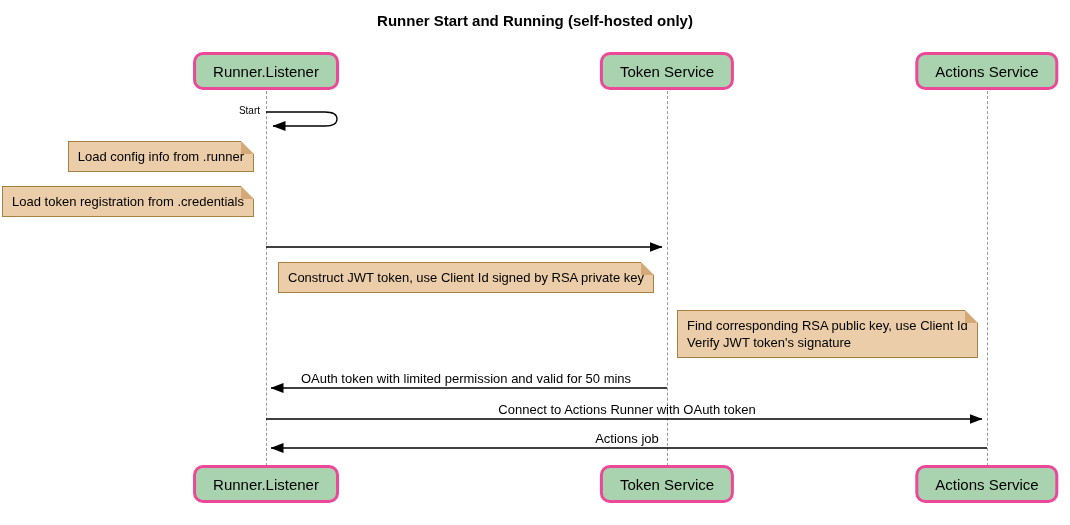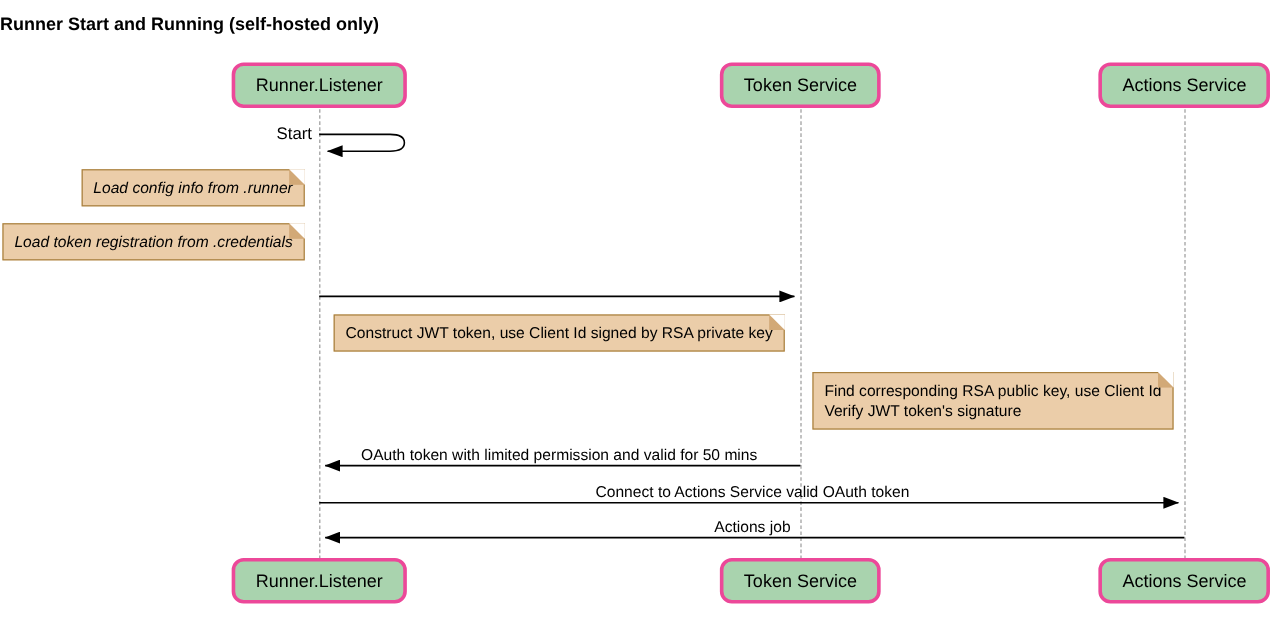--- a/index.html
+++ b/index.html
@@ -6,52 +6,52 @@
   .canvas{
     position:relative;
     width:1070px;height:525px;
     background:#ffffff;
     font-family:"Liberation Sans","DejaVu Sans",sans-serif;
     color:#000;
     overflow:hidden;
   }
   .title{
     position:absolute;top:12px;left:0;width:1070px;
-    text-align:left;font-size:15px;font-weight:bold;
+    text-align:center;font-size:15px;font-weight:bold;
   }
   .lifeline{
     position:absolute;width:0;top:86px;height:380px;
     border-left:1px dashed #9a9a9a;
   }
   .participant{
     position:absolute;height:32px;
     transform:translateX(-50%);
     background:#a9d3ae;border:3px solid #ec4899;border-radius:10px;
     display:flex;align-items:center;justify-content:center;
     padding:0 17px;font-size:15px;white-space:nowrap;
   }
   .msg-label{
     position:absolute;transform:translateX(-50%);
     font-size:13px;line-height:14px;white-space:nowrap;
   }
   .start-label{
-    position:absolute;font-size:14px;line-height:14px;white-space:nowrap;
+    position:absolute;font-size:10px;line-height:14px;white-space:nowrap;
   }
   .note{
     position:absolute;
     background:#ebcda9;border:1px solid #a8803f;
     font-size:13px;line-height:17px;
     padding:6px 9px;white-space:nowrap;
   }
   .note::before{
     content:"";position:absolute;top:-1px;right:-1px;
     border-style:solid;border-width:0 13px 13px 0;
     border-color:#ffffff #ffffff #d2a977 transparent;
   }
-  .note.right-anchored{text-align:left;font-style:italic;}
+  .note.right-anchored{text-align:left;}
   .arrows{position:absolute;left:0;top:0;pointer-events:none;}
 </style>
 </head>
 <body>
 
 <div class="canvas">
 
   <div class="title">Runner Start and Running (self-hosted only)</div>
 
   <div class="lifeline" style="left:266px"></div>
@@ -101,16 +101,16 @@
   </div>
   <div class="note" style="left:278px;top:262px">
     <span>Construct JWT token, use Client Id signed by RSA private key</span>
   </div>
   <div class="note" style="left:677px;top:310px">
     <div>Find corresponding RSA public key, use Client Id</div>
     <div>Verify JWT token's signature</div>
   </div>
 
   <div class="msg-label" style="left:466px;top:372px">OAuth token with limited permission and valid for 50 mins</div>
-  <div class="msg-label" style="left:627px;top:403px">Connect to Actions Service valid OAuth token</div>
+  <div class="msg-label" style="left:627px;top:403px">Connect to Actions Runner with OAuth token</div>
   <div class="msg-label" style="left:627px;top:432px">Actions job</div>
 
 </div>
 
 </body></html>

